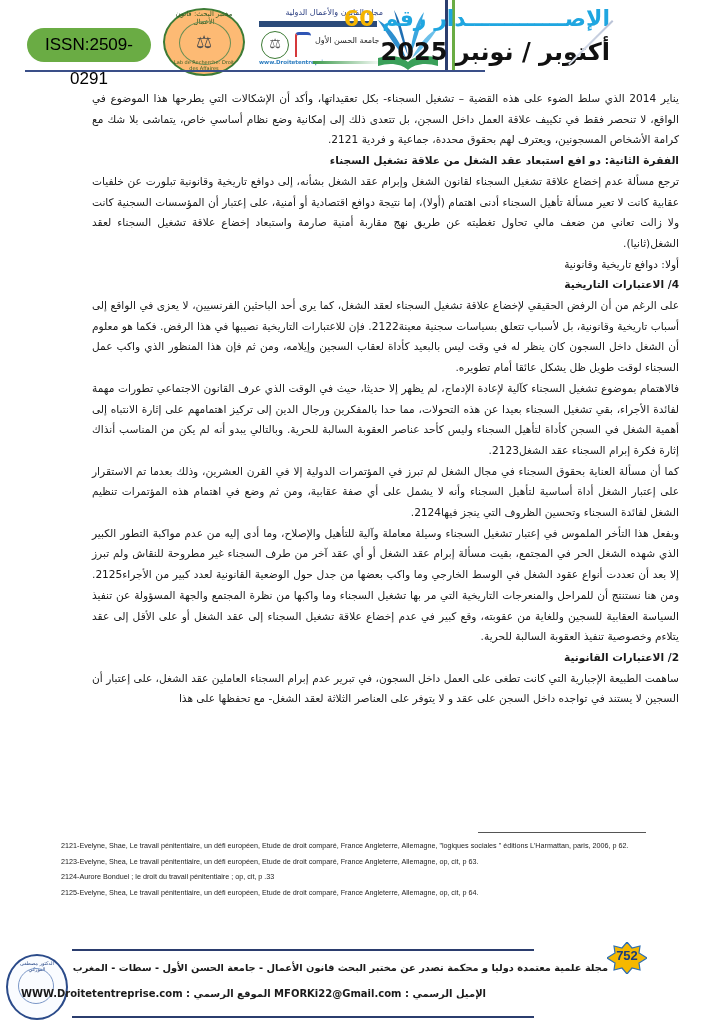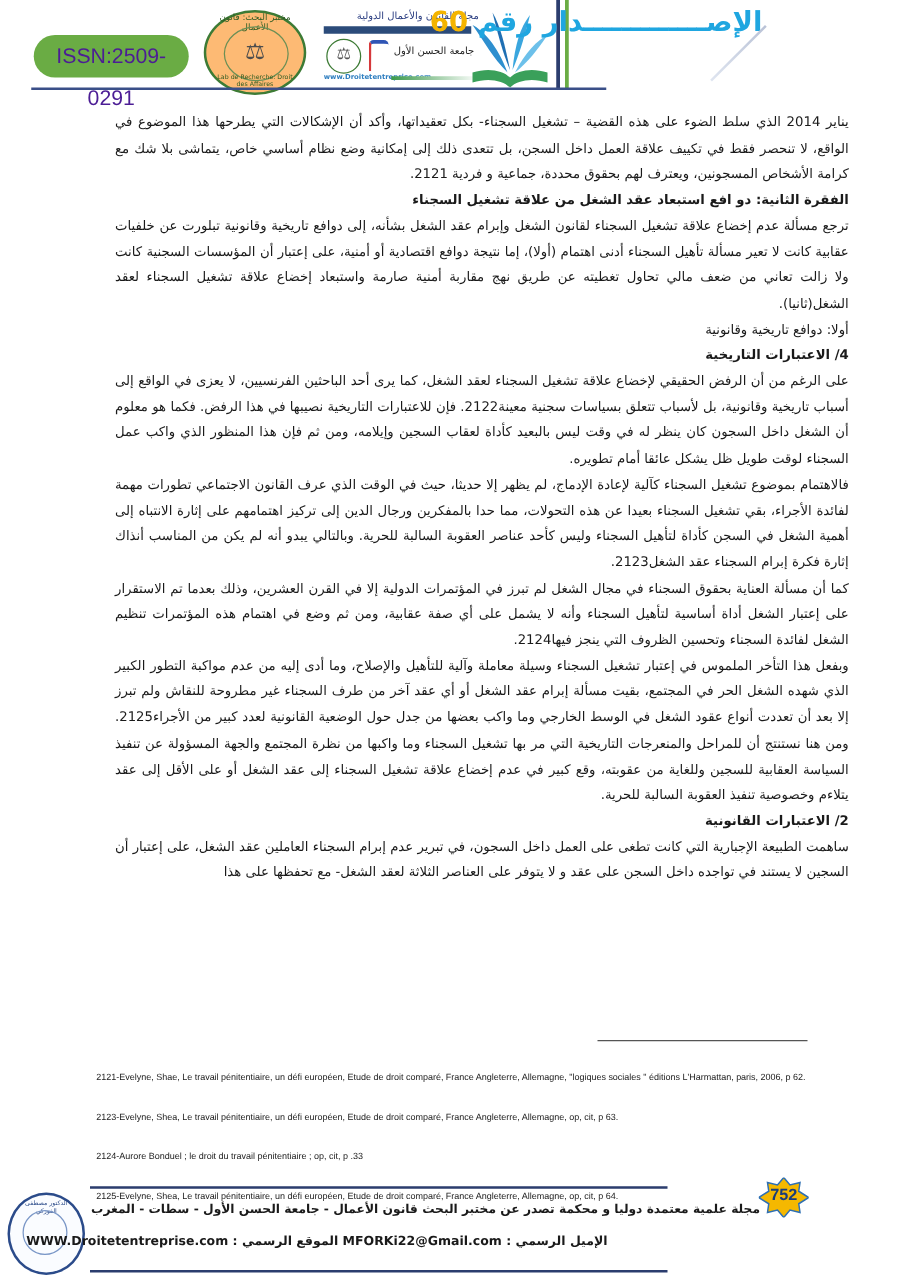--- a/index.html
+++ b/index.html
@@ -1,18 +1,18 @@
 <!DOCTYPE html>
 <html><head>
 <meta charset="utf-8">
 <style>
   html, body { margin:0; padding:0; background:#fff; }
   body { width:724px; height:1024px; position:relative; overflow:hidden; font-family:"DejaVu Sans", sans-serif; color:#111; }
   .header { position:absolute; left:0; top:0; width:724px; height:80px; }
-  .issn { position:absolute; left:27px; top:28px; width:124px; height:34px; border-radius:17px; background:#6aac44; color:#4c1d95; font-family:"Liberation Sans", sans-serif; font-size:17px; line-height:34px; text-align:center; }
+  .issn { position:absolute; left:27px; top:28px; width:124px; height:34px; border-radius:17px; background:#6aac44; color:#000000; font-family:"Liberation Sans", sans-serif; font-size:17px; line-height:34px; text-align:center; }
   .seal { position:absolute; left:163px; top:8px; width:78px; height:64px; border-radius:50%; border:2px solid #3d7b35; background:#fdba74; }
   .seal .inner { position:absolute; left:14px; top:11px; width:50px; height:42px; border-radius:50%; border:1px solid #6b8f55; }
   .seal .scale { position:absolute; left:28px; top:22px; width:22px; height:20px; font-size:18px; line-height:20px; text-align:center; color:#4d4d4d; }
   .seal .arc { position:absolute; left:8px; top:0px; width:62px; font-size:7px; color:#2d5a21; text-align:center; direction:rtl; font-family:"DejaVu Sans", sans-serif; }
   .seal .arc2 { position:absolute; left:8px; bottom:3px; width:62px; font-size:5px; color:#2d5a21; text-align:center; font-family:"DejaVu Sans", sans-serif; }
   .journal-logo { position:absolute; left:255px; top:6px; width:190px; height:62px; }
   .journal-logo .title { position:absolute; right:62px; top:2px; font-size:8px; color:#2a3d80; direction:rtl; white-space:nowrap; font-weight:normal; }
   .journal-logo .band { position:absolute; left:4px; top:15px; width:118px; height:6px; background:#2b4b7a; }
   .journal-logo .mini-seal { position:absolute; left:6px; top:25px; width:26px; height:26px; border-radius:50%; border:1.5px solid #3d7b35; }
   .journal-logo .mini-seal span { position:absolute; left:0; top:4px; width:26px; text-align:center; font-size:13px; color:#555; }
@@ -26,21 +26,21 @@
   .issue-line .num { color:#f4b400; }
   .date-line { position:absolute; right:114px; top:38px; font-size:24px; color:#111; font-weight:bold; direction:rtl; white-space:nowrap; font-family:"DejaVu Sans", sans-serif; }
   .diag { position:absolute; left:612px; top:20px; width:2px; height:62px; background:linear-gradient(#b9c2d6,#dfe5f0); transform:rotate(45deg); transform-origin:top left; }
   .header-rule { position:absolute; left:25px; top:70px; width:460px; height:2px; background:#3a4f88; }
   .body-text { position:absolute; left:92px; top:88px; width:587px; direction:rtl; text-align:justify; font-family:"DejaVu Sans", sans-serif; font-size:10.6px; line-height:20.7px; color:#1a1a1a; }
   .body-text p { margin:0; }
   .body-text .h { font-weight:bold; }
   .body-text .plain { font-weight:normal; }
   .fn-rule { position:absolute; left:478px; top:832px; width:168px; height:1px; background:#555; }
   .footnotes { position:absolute; left:61px; top:838px; width:620px; font-family:"Liberation Sans", sans-serif; font-size:7.2px; line-height:15.6px; color:#222; }
-  .footnotes .fn { margin:16px; }
+  .footnotes .fn { margin:0; }
   .footnotes .fn.ar { direction:rtl; text-align:right; padding-right:40px; }
   .footnotes .fn.wrap { line-height:15.6px; }
   .star { position:absolute; left:607px; top:942px; width:40px; height:32px; }
   .star-num { position:absolute; left:607px; top:948px; width:40px; text-align:center; font-family:"Liberation Sans", sans-serif; font-size:13px; color:#1a3d7a; font-weight:bold; }
   .footer-rule1 { position:absolute; left:72px; top:949px; width:462px; height:2px; background:#2b3d6e; }
   .footer-rule2 { position:absolute; left:72px; top:1016px; width:462px; height:2px; background:#2b3d6e; }
   .footer-line1 { position:absolute; left:100px; top:962px; width:508px; text-align:right; direction:rtl; font-size:9.8px; font-weight:bold; color:#1a1a1a; white-space:nowrap; }
   .footer-line2 { position:absolute; left:100px; top:988px; width:386px; text-align:center; font-size:10px; font-weight:bold; color:#1a1a1a; white-space:nowrap; direction:rtl; }
   .footer-line2 .ltr { direction:ltr; unicode-bidi:embed; }
   .footer-seal { position:absolute; left:6px; top:954px; width:58px; height:62px; border-radius:50%; border:2px solid #2b4b8a; background:#fafcff; }
@@ -80,20 +80,21 @@
     <path d="M2 52 C14 48 26 50 32 56 C38 50 50 48 62 52 L62 60 C50 56 38 58 32 64 C26 58 14 56 2 60Z" fill="#3aa05a"></path>
   </svg>
 
   <div class="divider-v" style="left:445px;background:#2b3d6e;"></div>
   <div class="divider-v" style="left:452px;background:#6aac44;"></div>
 
   <div class="issue-line">
     <span>الإصـــــــــــــدار رقم</span>
     <span class="num">60</span>
   </div>
+  <div class="date-line">أكتوبر / نونبر 2025</div>
   <div class="diag"></div>
   <div class="header-rule"></div>
 </div>
 
 <div class="body-text">
   <p>يناير 2014 الذي سلط الضوء على هذه القضية – تشغيل السجناء- بكل تعقيداتها، وأكد أن الإشكالات التي يطرحها هذا الموضوع في الواقع، لا تنحصر فقط في تكييف علاقة العمل داخل السجن، بل تتعدى ذلك إلى إمكانية وضع نظام أساسي خاص، يتماشى بلا شك مع كرامة الأشخاص المسجونين، ويعترف لهم بحقوق محددة، جماعية و فردية 2121.</p>
   <p class="h">الفقرة الثانية: دو افع استبعاد عقد الشغل من علاقة تشغيل السجناء</p>
   <p>ترجع مسألة عدم إخضاع علاقة تشغيل السجناء لقانون الشغل وإبرام عقد الشغل بشأنه، إلى دوافع تاريخية وقانونية تبلورت عن خلفيات عقابية كانت لا تعير مسألة تأهيل السجناء أدنى اهتمام (أولا)، إما نتيجة دوافع اقتصادية أو أمنية، على إعتبار أن المؤسسات السجنية كانت ولا زالت تعاني من ضعف مالي تحاول تغطيته عن طريق نهج مقاربة أمنية صارمة واستبعاد إخضاع علاقة تشغيل السجناء لعقد الشغل(ثانيا).</p>
   <p class="plain">أولا: دوافع تاريخية وقانونية</p>
   <p class="h">4/ الاعتبارات التاريخية</p>

